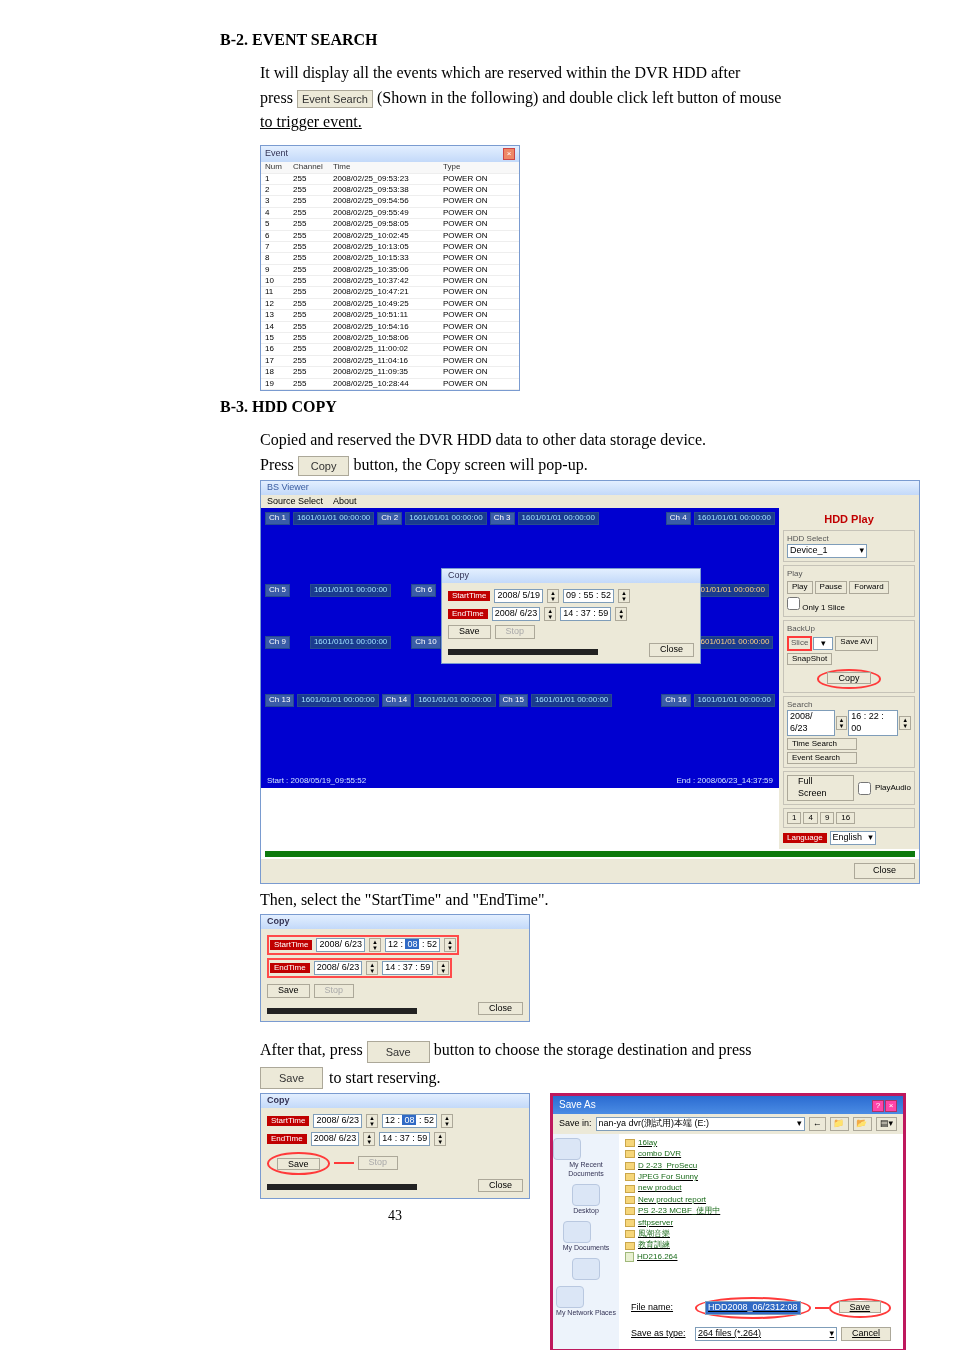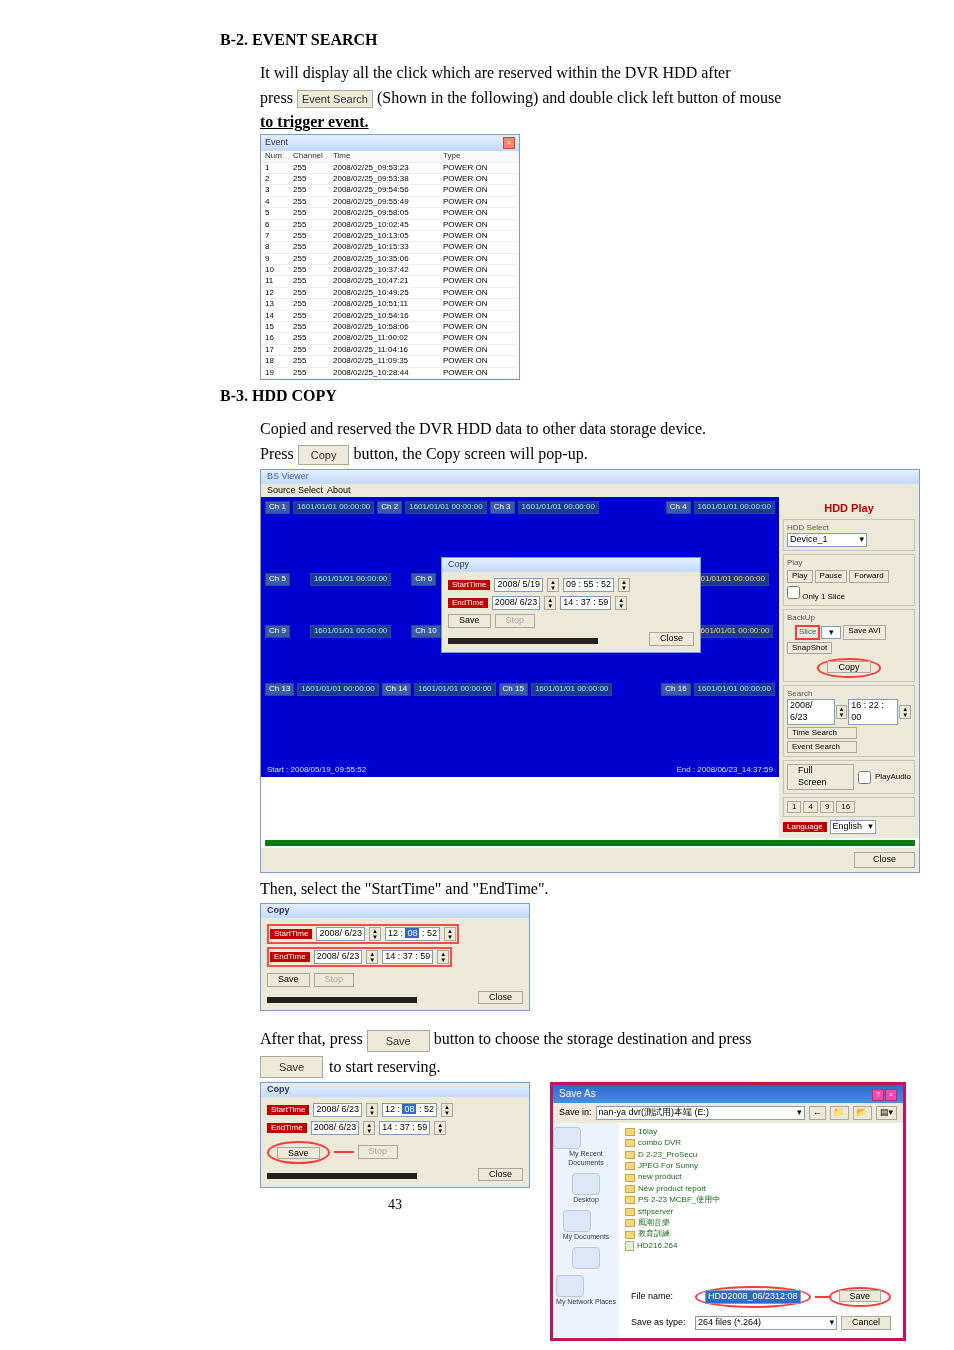--- a/index.html
+++ b/index.html
@@ -81,21 +81,21 @@
   .bs-titlebar {
     background: linear-gradient(#e3efff, #c3d9f9);
     padding: 1px 6px;
     color: #3a5ca0;
     font-size: 9px;
   }
   .bs-menu {
     background: #ece9d8;
     padding: 1px 6px;
     font-size: 9px;
-    display:flex; gap:4px;
+    display:flex; gap:10px;
   }
   .bs-body { display: flex; }
   .bs-video {
     flex: 1;
     background: #0000d0;
     position: relative;
     height: 280px;
   }
   .chip-row {
     position: absolute;
@@ -248,45 +248,45 @@
     gap:6px;
     font-size:7px;
     color:#335;
   }
   .sa-icon {
     width:28px; height:22px;
     background:#dbe6f6;
     border:1px solid #b9c8e0;
     border-radius:4px;
   }
-  .sa-right { flex:1; padding:4px 6px; }
+  .sa-right { flex:1; padding:4px 6px;text-decoration:underline; }
   .folder-list .fline { display:flex; align-items:center; gap:3px; font-size:8px; color:#1a3; margin-bottom:1px; }
   .folder-icon { width:10px; height:8px; background:#f6d67a; border:1px solid #caa64a; }
   .file-icon { width:9px; height:10px; background:#e8f0d1; border:1px solid #a0b87a; }
   .sa-bottom { padding:4px 6px; display:flex; align-items:center; gap:4px; }
   .page-num { text-align:center; margin-top:8px; font-size:14px; }
   .lower-row { display:flex; align-items:flex-start; gap:20px; }
   .red-ellipse {
     border:2px solid #ff3a3a;
     border-radius:50%;
     padding:2px 8px;
     display:inline-block;
   }
 </style>
 </head>
 <body>
 
 <div class="section-title">B-2. EVENT SEARCH</div>
-<p class="body-text">It will display all the click which are reserved within the DVR HDD after</p>
+<p class="body-text">It will display all the events which are reserved within the DVR HDD after</p>
 <p class="body-text">
   <span>press</span>
   <span class="inline-btn inline-eventsearch">Event Search</span>
   <span> (Shown in the following) and double click left button of mouse</span>
 </p>
-<p class="body-text underline" style="margin-bottom:1px;font-weight:bold;">to trigger event.</p>
+<p class="body-text underline" style="margin-bottom:12px;">to trigger event.</p>
 
 <div class="event-window">
   <div class="event-titlebar">
     <span>Event</span>
     <span class="event-close">×</span>
   </div>
   <div class="event-head">
     <div class="col-num">Num</div>
     <div class="col-ch">Channel</div>
     <div class="col-time">Time</div>
@@ -517,21 +517,21 @@
         <div class="btn-grid">
           <span class="sm-btn">Play</span>
           <span class="sm-btn">Pause</span>
           <span class="sm-btn">Forward</span>
         </div>
         <div style="margin-top:3px;"><input type="checkbox" style=""> <span>Only 1 Slice</span></div>
       </div>
       <div class="panel">
         <div class="plabel">BackUp</div>
         <div class="btn-grid">
-          <span style="display:flex;align-items:center;gap:1px;margin-left:8px;">
+          <span style="display:flex;align-items:center;gap:1px;">
               <span class="red-outline-tight" style="border:2px solid #ff3a3a;padding:0;"><span class="plabel" style="padding:0 2px;">Slice</span></span>
               <span class="field" style="width:20px;text-align:center;">▾</span>
             </span>
           <span class="sm-btn">Save AVI</span>
           <span class="sm-btn">SnapShot</span>
         </div>
         <div style="margin-top:4px;text-align:center;">
           <span class="red-ellipse"><span class="sm-btn">Copy</span></span>
         </div>
       </div>

